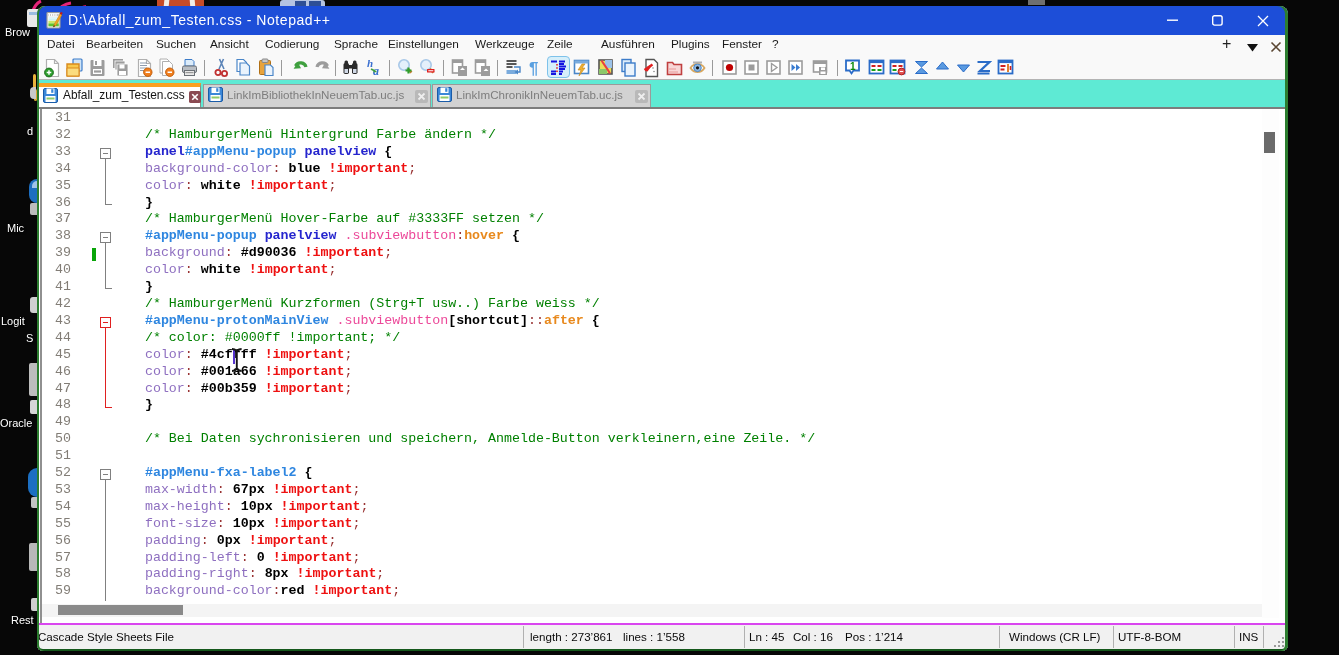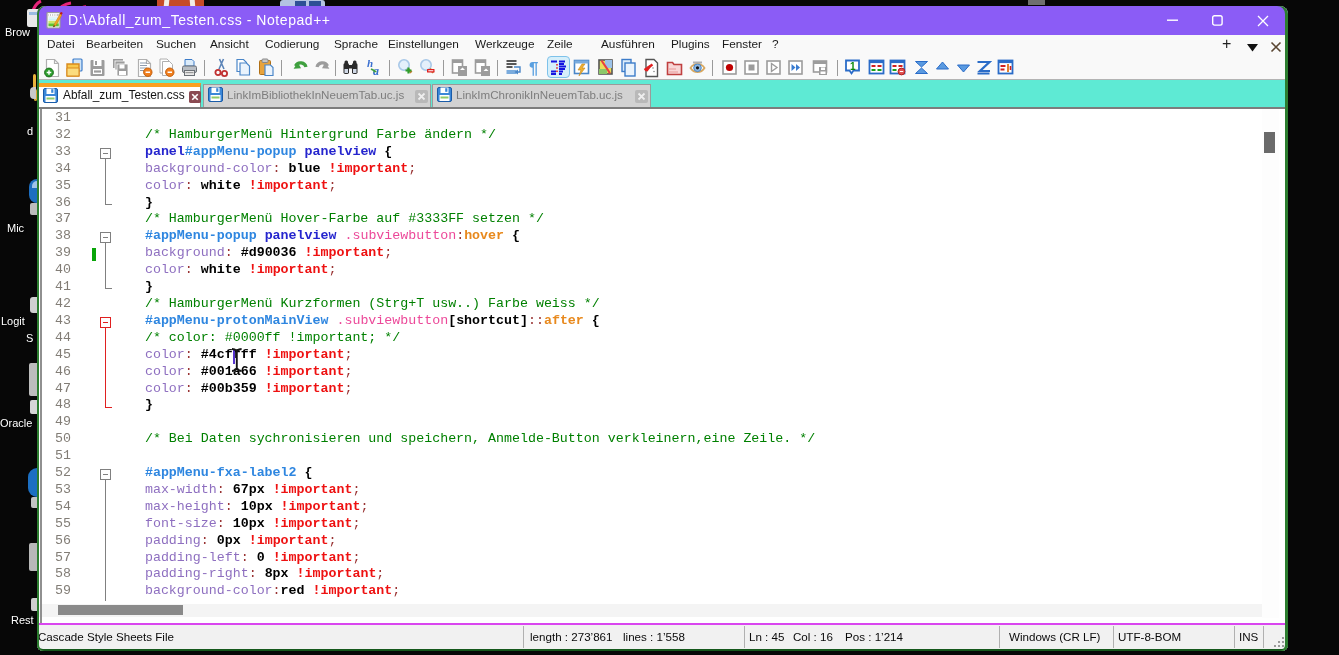--- a/index.html
+++ b/index.html
@@ -1,20 +1,20 @@
 <!DOCTYPE html>
 <html><head><meta charset="utf-8"><style>
 *{margin:0;padding:0;box-sizing:border-box}
 html,body{width:1339px;height:655px;overflow:hidden;background:#070707}
 body{font-family:"Liberation Sans",sans-serif;position:relative}
 .abs{position:absolute}
 .lbl{position:absolute;color:#fff;font-size:11px;text-shadow:1px 1px 2px #000;white-space:nowrap}
 #win{position:absolute;left:37px;top:6px;width:1251px;height:645px;background:#fff;border-radius:8px 8px 6px 6px;overflow:hidden}
 #edges{position:absolute;left:37px;top:6px;width:1251px;height:645px;border-radius:8px 8px 6px 6px;box-shadow:inset 2px 0 0 #2c7d2f, inset -3px 0 0 #2c7d2f, inset 0 -2px 0 #15581c;z-index:50;pointer-events:none}
-#title{position:absolute;left:0;top:0;width:100%;height:37px;background:#8b5cf6;border-radius:8px 8px 0 0}
+#title{position:absolute;left:0;top:0;width:100%;height:37px;background:#1d4ed8;border-radius:8px 8px 0 0}
 #title .txt{position:absolute;left:31px;top:6px;color:#fff;font-size:14px;letter-spacing:0.55px;white-space:nowrap}
 #menubar{position:absolute;left:0;top:29px;width:100%;height:22px;background:#f9f9f9}
 .mi{position:absolute;top:2px;font-size:11.8px;color:#1a1a1a;white-space:nowrap}
 #toolbar{position:absolute;left:0;top:51px;width:100%;height:30px;background:#f9f9f9}
 .tsep{position:absolute;top:3px;width:1px;height:16px;background:#9a9a9a}
 .ticon{position:absolute;top:1px}
 #tabbar{position:absolute;left:0;top:73px;width:100%;height:30px;background:#5eead4;border-top:1px solid #b4b4b4;border-bottom:2px solid #7d7d7d}
 .tab{position:absolute;top:4px;height:23px;background:#d2d2d2;border:1px solid #9a9a9a;border-bottom:none}
 .tab.active{background:#fff;border:1px solid #8a8a8a;border-bottom:none;border-top:4px solid #f9a022;top:3px;height:24px}
 .tab .tname{position:absolute;top:3px;font-size:11.6px;color:#7d7d7d;white-space:nowrap}

